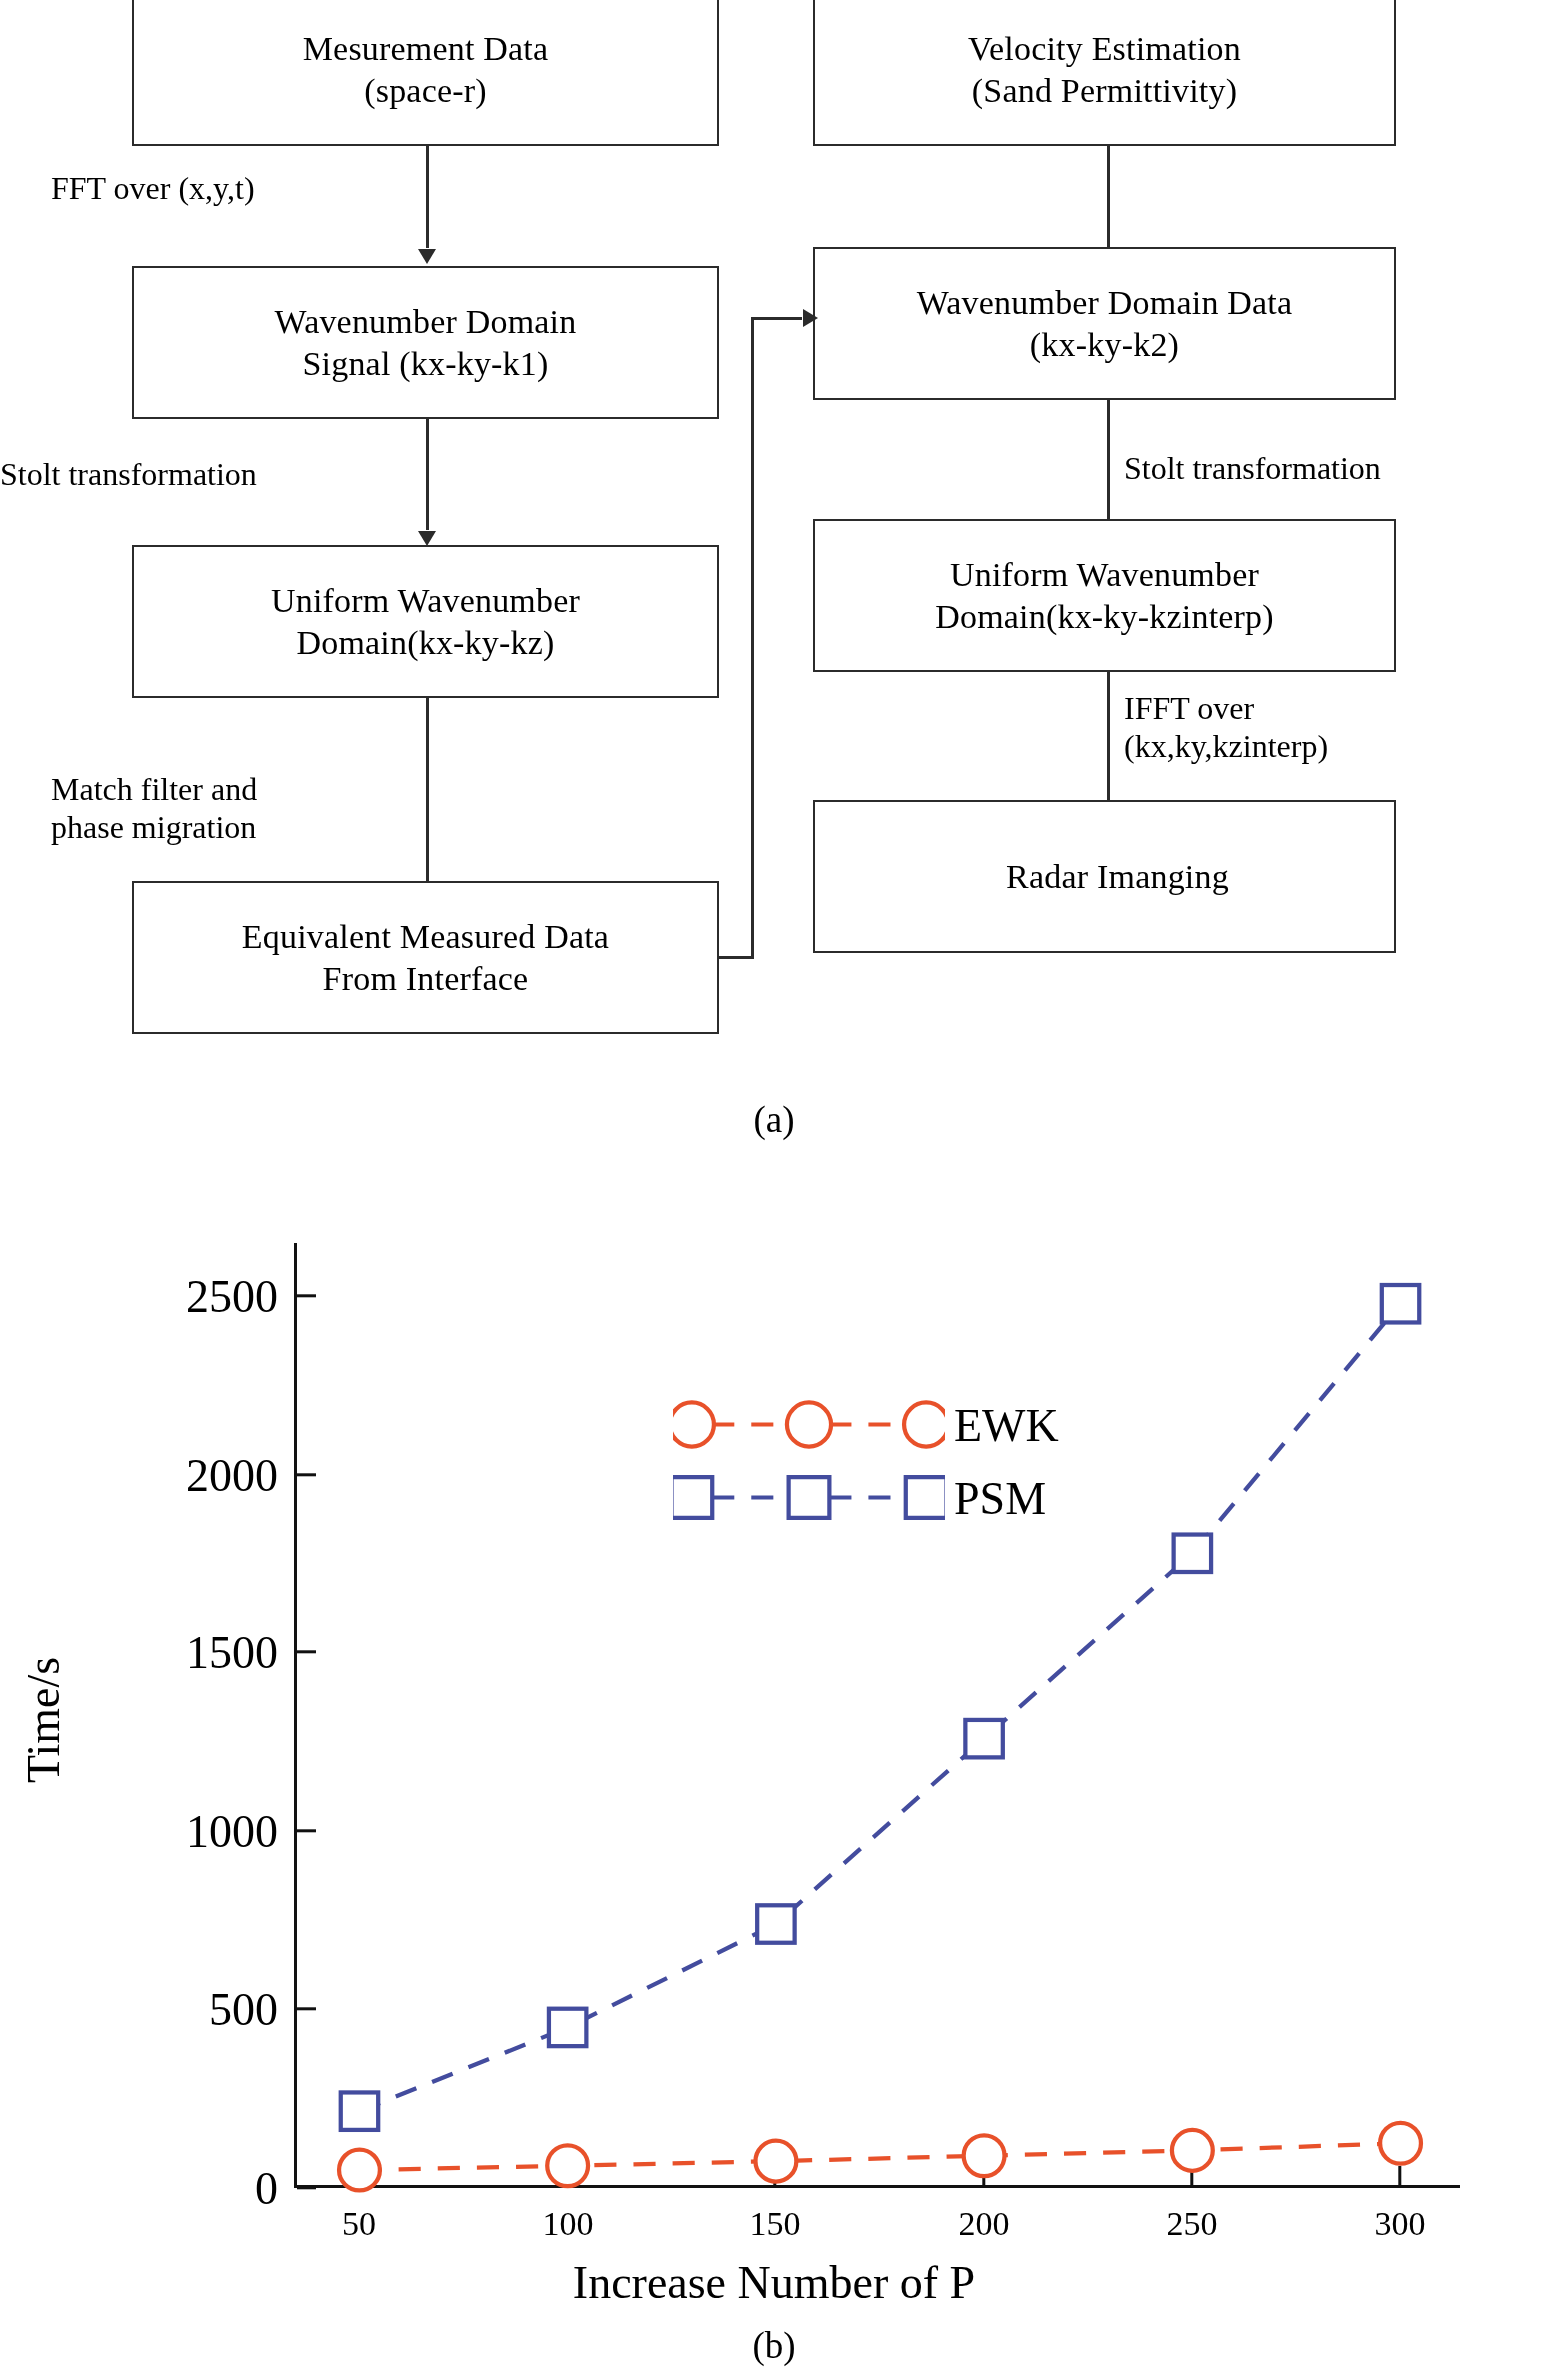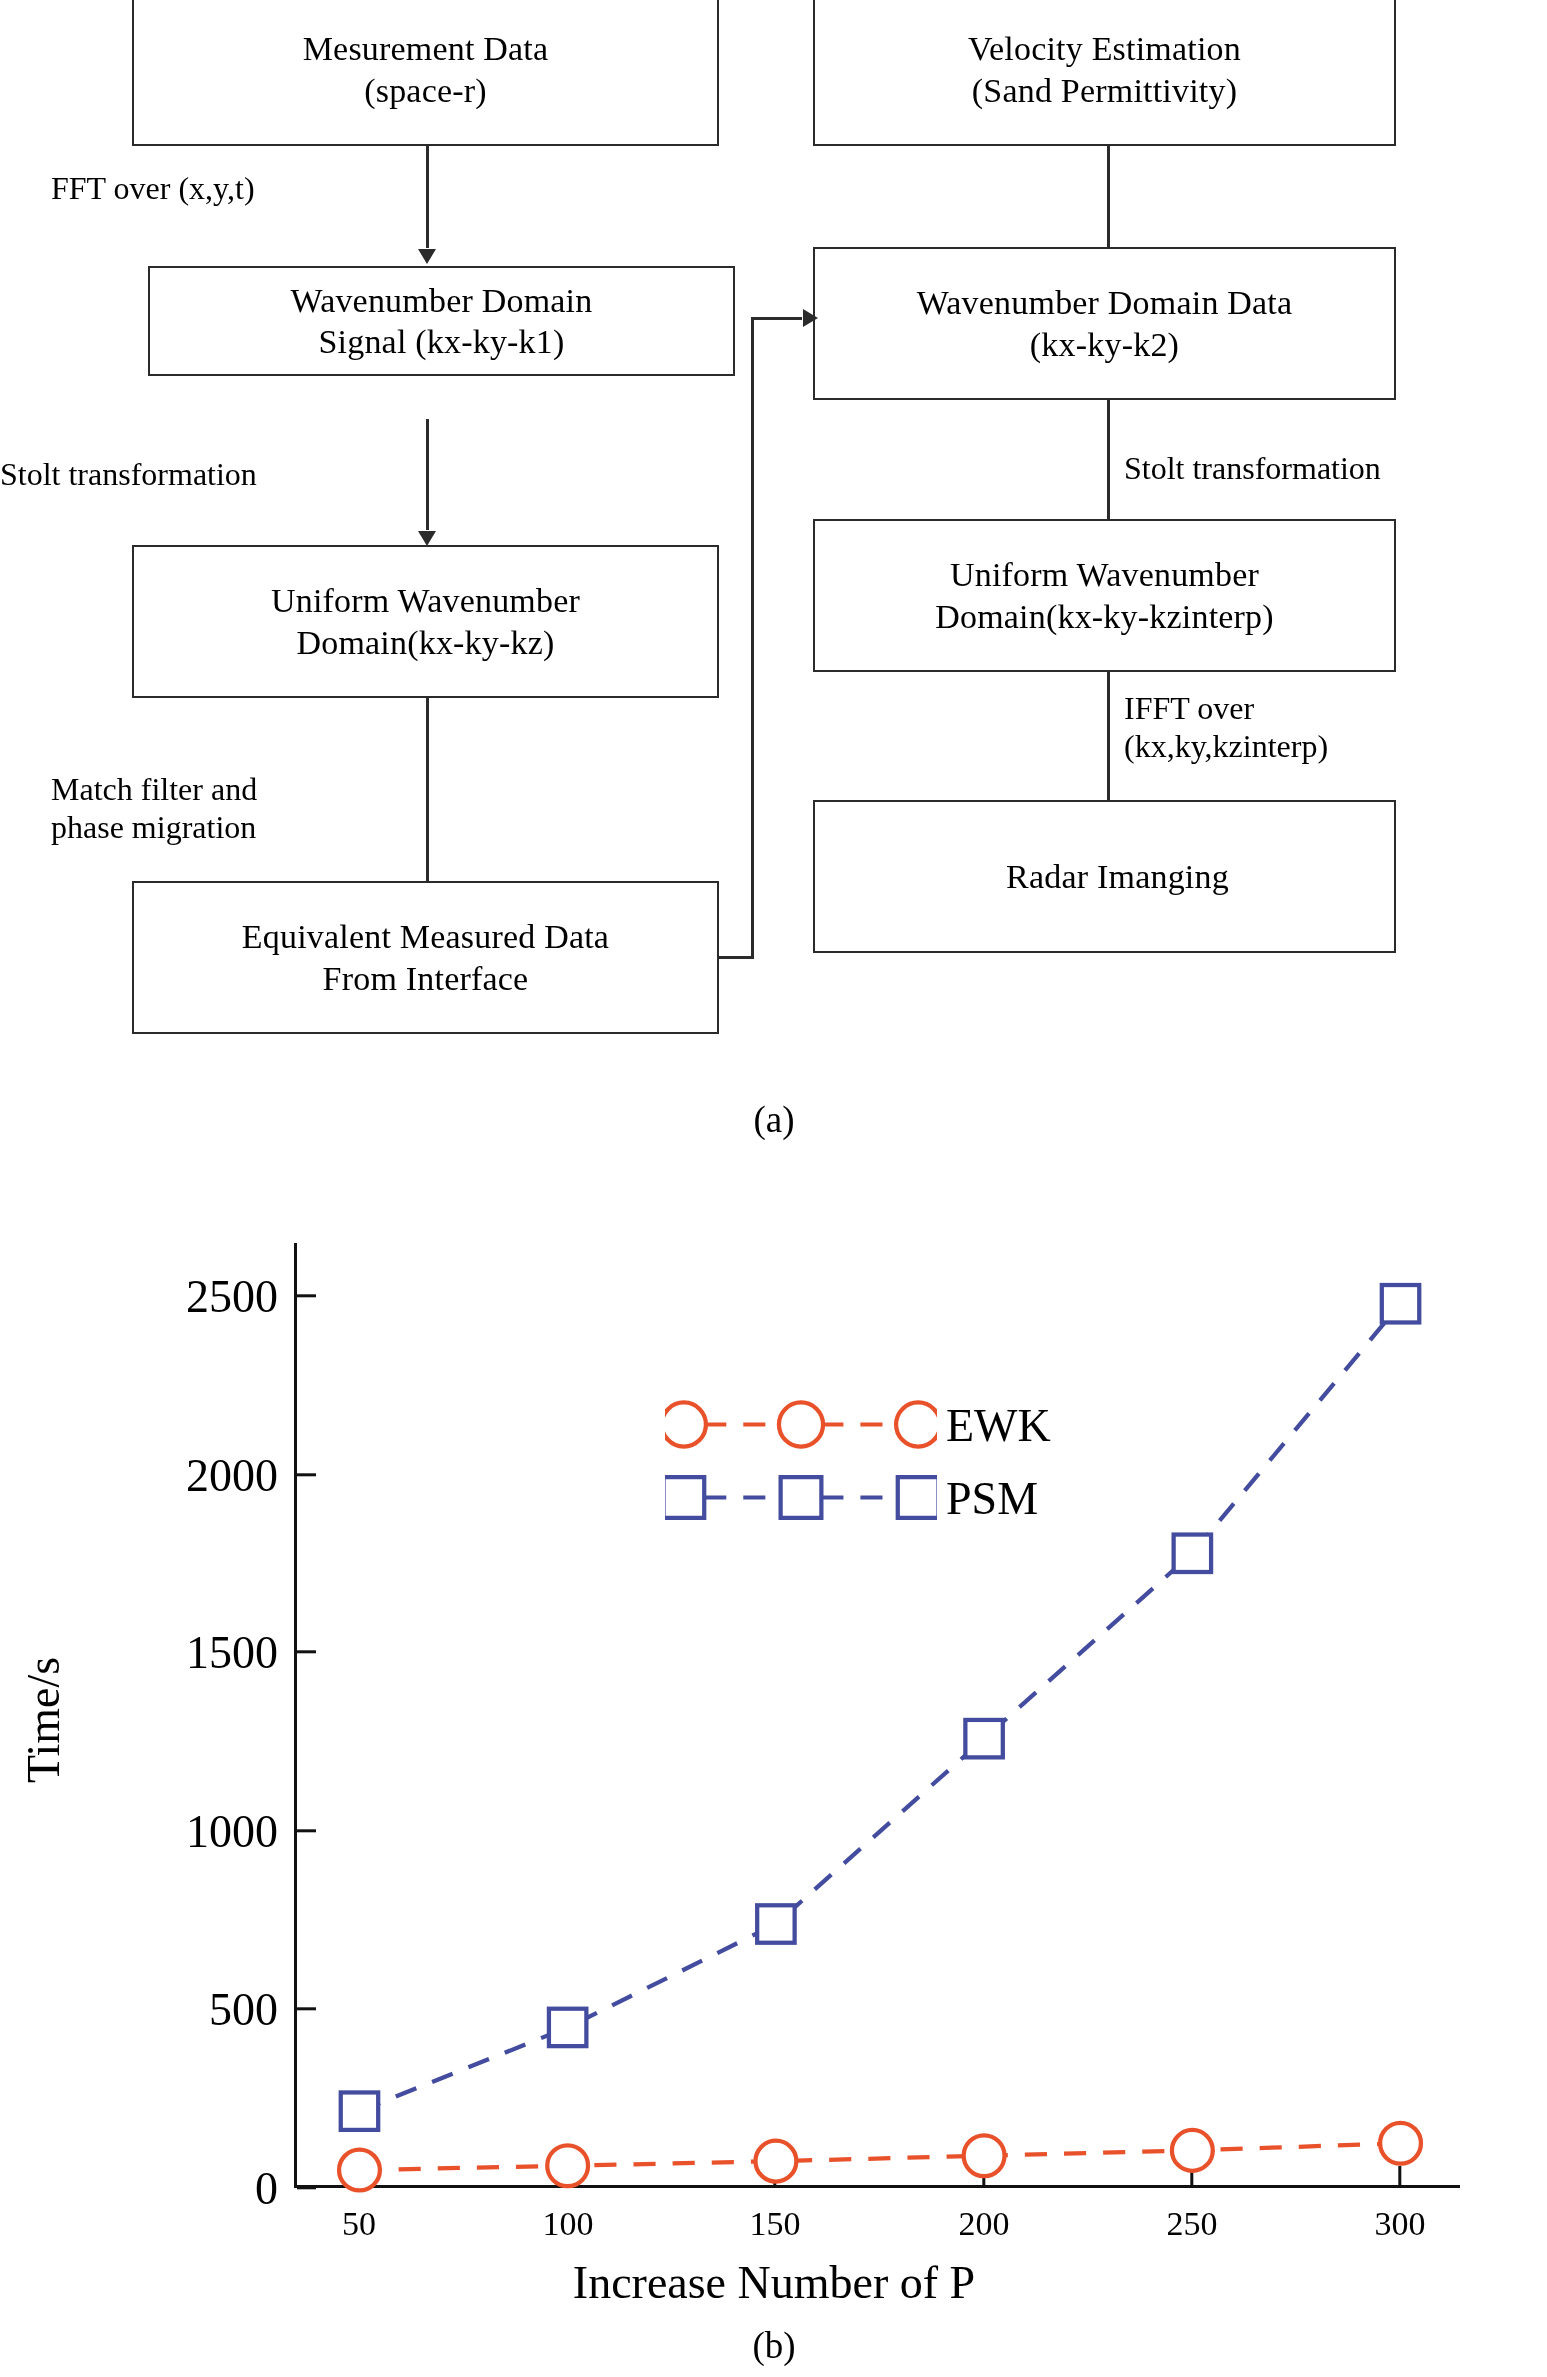--- a/index.html
+++ b/index.html
@@ -155,21 +155,21 @@
   #xlabel {
     position: absolute;
     left: 0;
     top: 1064px;
     width: 1548px;
     text-align: center;
     font-size: 46px;
   }
   #legend {
     position: absolute;
-    left: 368px;
+    left: 376px;
     top: 145px;
     width: 443px;
   }
   .legend-row {
     position: relative;
     height: 73px;
   }
   .legend-text {
     position: absolute;
     left: 281px;
@@ -192,21 +192,21 @@
   <div class="fc-box" style="left:813px; top:-6.8px; width:583px; height:153px;">
     <span>Velocity Estimation</span>
     <span class="line2">(Sand Permittivity)</span>
   </div>
 
   <div class="arrow-v" style="left:426px; top:146px; height:102px;"></div>
   <span class="fc-label" style="left:51px; top:169px;">FFT over (x,y,t)</span>
 
   <div class="arrow-v" style="left:1107px; top:146px; height:102px;"></div>
 
-  <div class="fc-box" style="left:148px; top:266px; width:587px; height:110px;">
+  <div class="fc-box" style="left:132px; top:266px; width:587px; height:153px;">
     <span>Wavenumber Domain</span>
     <span class="line2">Signal (kx-ky-k1)</span>
   </div>
 
   <div class="fc-box" style="left:813px; top:247px; width:583px; height:153px;">
     <span>Wavenumber Domain Data</span>
     <span class="line2">(kx-ky-k2)</span>
   </div>
 
   <div class="arrow-v" style="left:426px; top:419px; height:111px;"></div>

